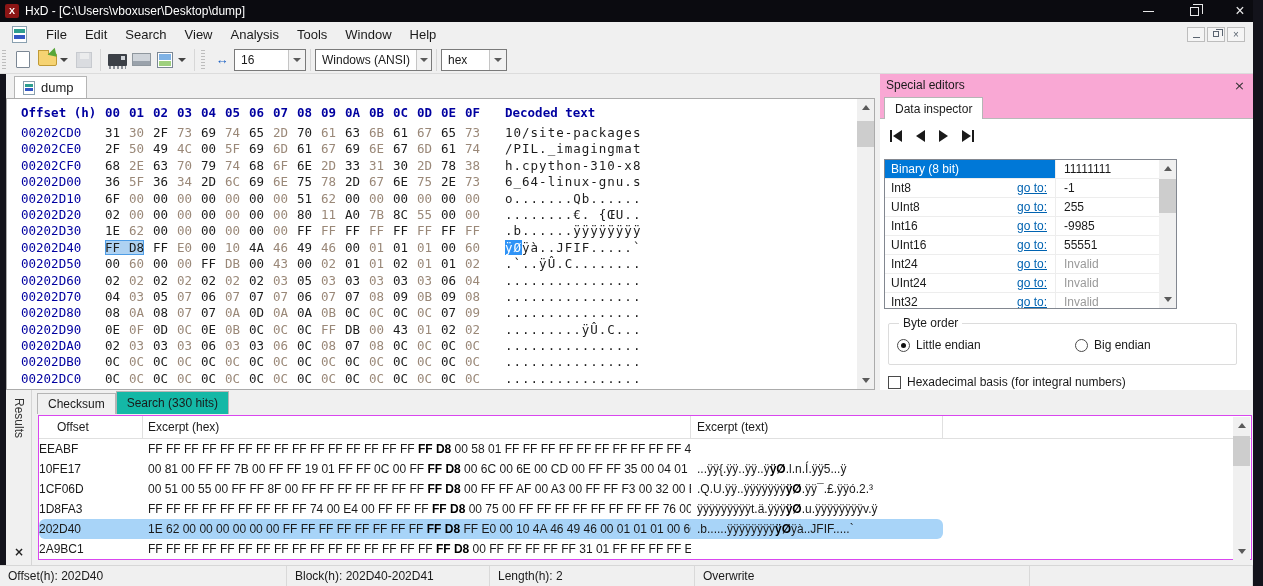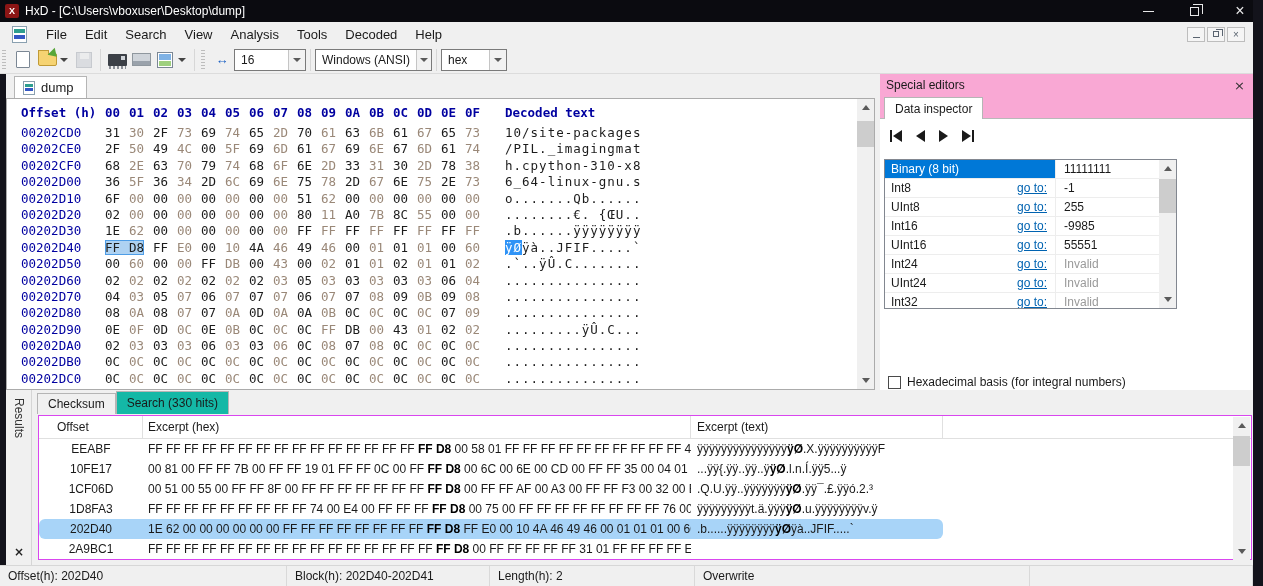--- a/index.html
+++ b/index.html
@@ -146,21 +146,21 @@
   .res-tab.active { height:23px; background:#14b8a6; position:relative; z-index:2; }
   .res-table { position:absolute; left:5px; top:25px; width:1214px; height:145px; background:#fff; border:1px solid #d946ef; }
   .res-head { display:flex; height:23px; border-bottom:1px solid #e0e0e0; font-size:12px; color:#1a1a1a; align-items:center; }
   .res-head .c { height:100%; display:flex; align-items:center; border-right:1px solid #e0e0e0; }
   .col-off  { width:104px; padding-left:18px; }
   .col-hex  { width:548px; padding-left:5px; }
   .col-text { width:252px; padding-left:6px; }
   .res-row { display:flex; height:20px; align-items:center; font-size:12px; color:#1a1a1a; width:904px; }
   .res-row.selected { background:#a8d4f8;border-radius:6px; }
   .res-row .c { border-right:none; }
-  .res-row .col-off { padding-left:0; text-align:center; display:block; line-height:20px; }
+  .res-row .col-off { padding-left:0; text-align:left; display:block; line-height:20px; }
   .res-row .col-hex, .res-row .col-text { white-space:nowrap; overflow:hidden; display:block; line-height:20px; }
   .hit { font-weight:bold; color:#000; }
   .res-scroll { position:absolute; right:1px; top:1px; height:143px; }
 
   
   .statusbar { position:absolute; left:0; top:565px; width:1253px; height:21px; background:#f0f0f0; border-top:1px solid #d7d7d7;
                display:flex; font-size:12px; color:#1a1a1a; }
   .status-seg { border-right:1px solid #d9d9d9; padding:3px 0 0 8px; white-space:nowrap; overflow:hidden; }
 </style>
 </head>
@@ -180,21 +180,21 @@
         </span>
       <span class="win-btn" style="font-size:16px;">×</span>
     </span>
   </div>
 
   <div class="menubar">
     <span class="doc-icon">
         <i class="t1"></i>
         <i class="t2"></i>
       </span>
-    <span id="menu-items"><span class="menu-item">File</span><span class="menu-item">Edit</span><span class="menu-item">Search</span><span class="menu-item">View</span><span class="menu-item">Analysis</span><span class="menu-item">Tools</span><span class="menu-item">Decoded</span><span class="menu-item">Help</span></span>
+    <span id="menu-items"><span class="menu-item">File</span><span class="menu-item">Edit</span><span class="menu-item">Search</span><span class="menu-item">View</span><span class="menu-item">Analysis</span><span class="menu-item">Tools</span><span class="menu-item">Window</span><span class="menu-item">Help</span></span>
     <span class="mdi-controls">
       <span class="mdi-btn">
           <span class="mdi-min"></span>
         </span>
       <span class="mdi-btn">
           <span class="mdi-restore"></span>
         </span>
       <span class="mdi-btn">×</span>
     </span>
   </div>
@@ -357,20 +357,33 @@
           <div class="vscroll insp-scroll">
           <span class="vs-btn" style="top:0;">
               <span class="arr-up"></span>
             </span>
           <span class="vs-thumb" style="top:19px; height:34px;"></span>
           <span class="vs-btn" style="bottom:0;">
               <span class="arr-dn"></span>
             </span>
         </div>
         </div>
+      <div class="groupbox">
+        <span class="gb-legend">Byte order</span>
+        <div class="gb-opts" id="byte-order-opts">
+            <span class="radio-opt opt0">
+              <span class="radio sel"></span>
+              <span>Little endian</span>
+            </span>
+            <span class="radio-opt opt1">
+              <span class="radio"></span>
+              <span>Big endian</span>
+            </span>
+          </div>
+      </div>
       <div class="chk-row">
         <span class="checkbox"></span>
         <span>Hexadecimal basis (for integral numbers)</span>
       </div>
     </div>
   </div>
 
   <div class="results">
     <div class="res-strip">
       <div class="vlabel">Results</div>
@@ -384,21 +397,20 @@
       <div class="res-table">
         <div class="res-head">
           <span class="c col-off">Offset</span>
           <span class="c col-hex">Excerpt (hex)</span>
           <span class="c col-text">Excerpt (text)</span>
         </div>
         <div id="res-rows">
             <div class="res-row">
               <span class="c col-off">EEABF</span>
               <span class="c col-hex"><span>FF FF FF FF FF FF FF FF FF FF FF FF FF FF FF </span><span class="hit">FF D8</span><span> 00 58 01 FF FF FF FF FF FF FF FF FF FF 46</span></span>
-              <span class="c col-text"><span>ÿÿÿÿÿÿÿÿÿÿÿÿÿÿÿ</span><span class="hit">ÿØ</span><span>.X.ÿÿÿÿÿÿÿÿÿÿF</span></span>
             </div>
             <div class="res-row">
               <span class="c col-off">10FE17</span>
               <span class="c col-hex"><span>00 81 00 FF FF 7B 00 FF FF 19 01 FF FF 0C 00 FF </span><span class="hit">FF D8</span><span> 00 6C 00 6E 00 CD 00 FF FF 35 00 04 01 FF</span></span>
               <span class="c col-text"><span>...ÿÿ{.ÿÿ..ÿÿ..ÿ</span><span class="hit">ÿØ</span><span>.l.n.Í.ÿÿ5...ÿ</span></span>
             </div>
             <div class="res-row">
               <span class="c col-off">1CF06D</span>
               <span class="c col-hex"><span>00 51 00 55 00 FF FF 8F 00 FF FF FF FF FF FF FF </span><span class="hit">FF D8</span><span> 00 FF FF AF 00 A3 00 FF FF F3 00 32 00 B3</span></span>
               <span class="c col-text"><span>.Q.U.ÿÿ..ÿÿÿÿÿÿÿ</span><span class="hit">ÿØ</span><span>.ÿÿ¯.£.ÿÿó.2.³</span></span>

